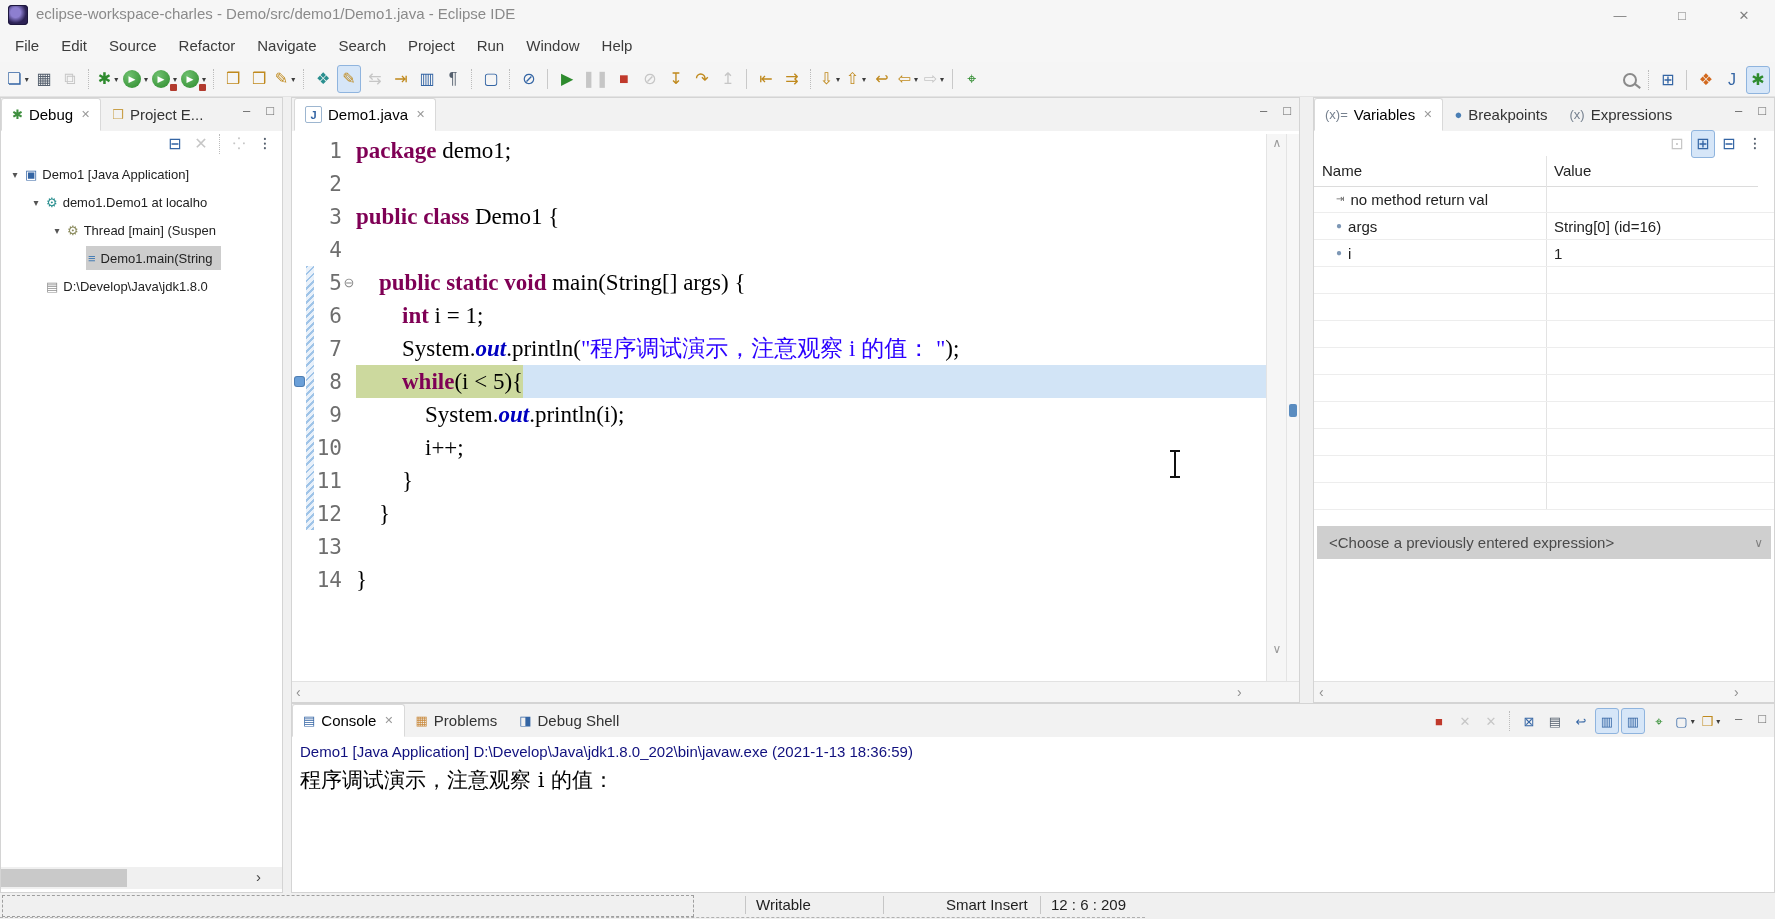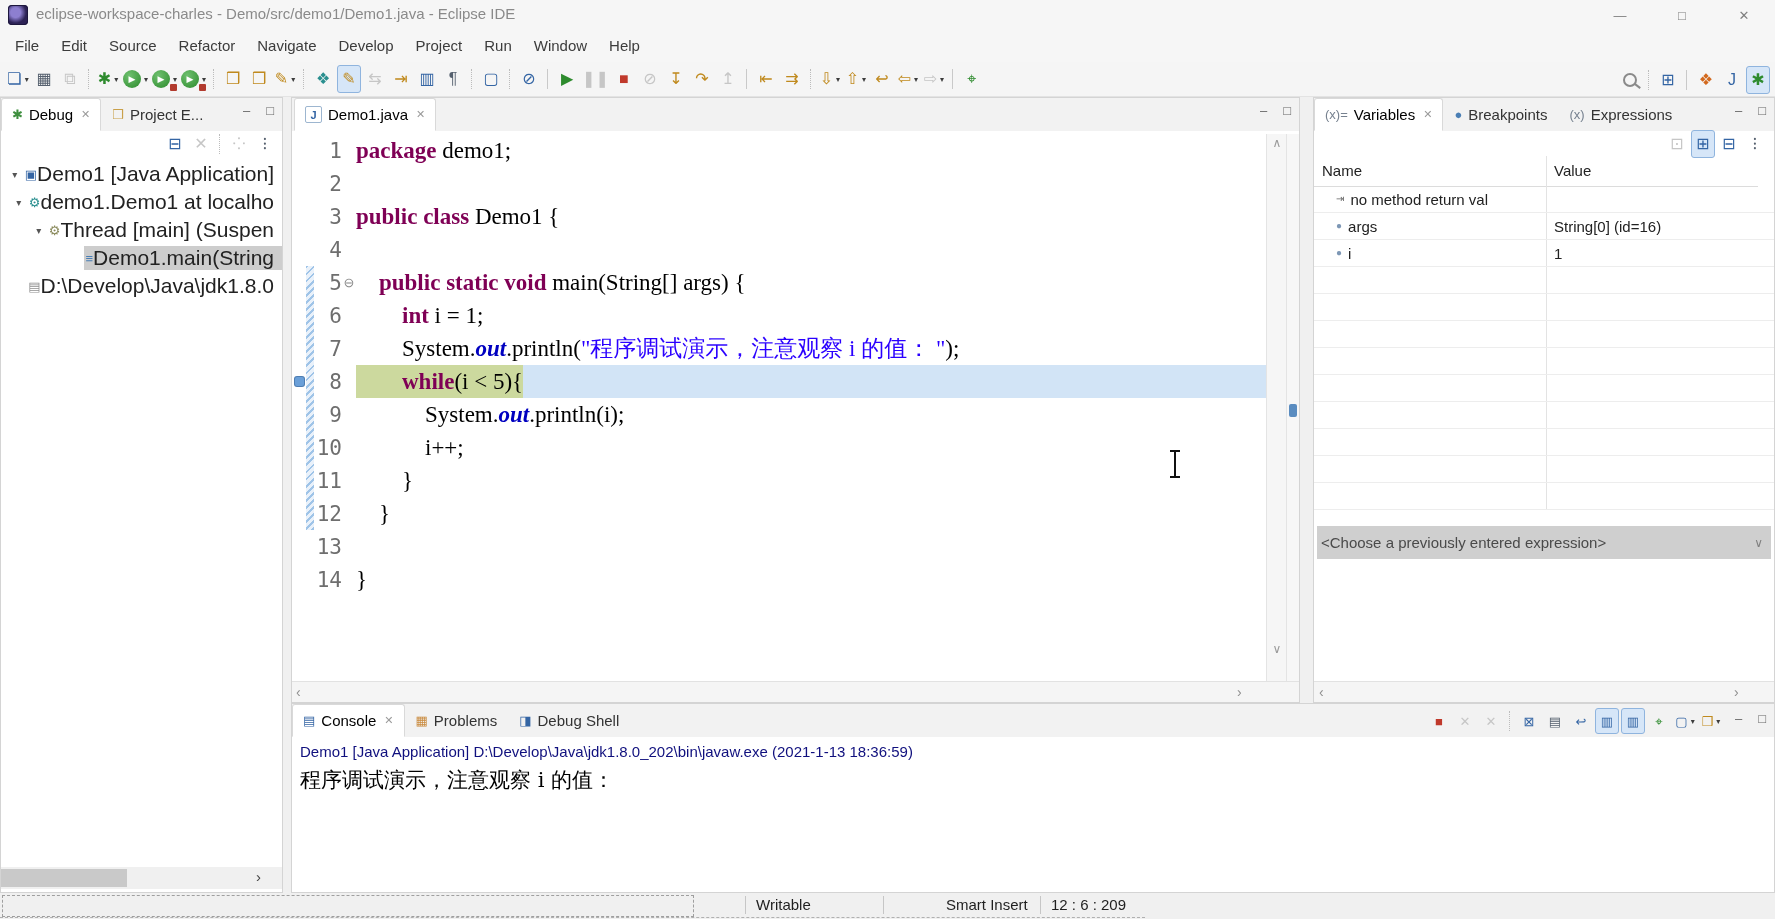--- a/index.html
+++ b/index.html
@@ -48,21 +48,21 @@
   .mm{color:#666;font-size:13px;line-height:1}
   
   #debug-panel{left:0;top:97px;width:283px;height:796px}
   #debug-toolbar{position:absolute;left:0;top:33px;right:0;height:26px;display:flex;justify-content:flex-end;
        align-items:center;padding-right:4px;background:#fff}
   #debug-tree{position:absolute;left:0;top:62px;right:0}
   .trow{display:flex;align-items:center;height:28px;white-space:nowrap;overflow:hidden}
   .texp{width:16px;color:#555;font-size:10px;text-align:center;flex:none}
   .tin{display:flex;align-items:center;height:24px;padding:0 8px 0 2px}
   .trow.sel .tin{background:#cdcdcd}
-  .tlabel{font-size:21px;}
+  .tlabel{font-size:13px;margin-left:5px}
   #debug-hscroll{position:absolute;left:0;bottom:3px;right:0;height:22px;background:#f0f0f0}
   #debug-hthumb{position:absolute;left:0;top:2px;width:126px;height:18px;background:#c9c9c9}
   #debug-hright{position:absolute;left:255px;top:1px;color:#444;font-size:15px}
   
   #editor-panel{left:291px;top:97px;width:1009px;height:606px}
   #editor-tab{margin-left:2px}
   .jfile{width:15px;height:15px;border:1px solid #9db6d0;background:#fff;color:#3465a4;font-size:11px;
        font-weight:bold;display:flex;align-items:center;justify-content:center;border-radius:2px}
   #code{position:absolute;left:0;top:36px;right:32px;bottom:20px;overflow:hidden}
   .crow{display:flex;align-items:center;height:33px;position:relative}
@@ -100,21 +100,21 @@
   #vars-header .hname{position:absolute;left:8px;top:6px}
   #vars-header .hvalue{position:absolute;left:240px;top:6px}
   #vars-coldiv{position:absolute;left:232px;top:58px;width:1px;height:354px;background:#e3e3e3}
   #vars-rows{position:absolute;left:0;top:88px;right:0}
   .vrow{height:26px;border-bottom:1px solid #ededed;display:flex;align-items:center;font-size:15px}
   .vname{width:232px;flex:none;display:flex;align-items:center;padding-left:22px;box-sizing:border-box;
        white-space:nowrap;overflow:hidden}
   .vname .gi{margin-right:6px;font-size:10px}
   .vval{padding-left:8px;white-space:nowrap}
   #expr-bar{position:absolute;left:3px;right:3px;top:428px;height:33px;background:#cfcfcf;display:flex;
-       align-items:center;font-size:15px;color:#4a4a4a;padding-left:4px;box-sizing:border-box}
+       align-items:center;font-size:15px;color:#4a4a4a;padding-left:12px;box-sizing:border-box}
   #expr-chevron{position:absolute;right:8px;color:#808080;font-size:12px}
   
   #console-panel{left:291px;top:703px;width:1484px;height:190px}
   #console-toolbar{position:absolute;right:50px;top:4px;display:flex;align-items:center}
   #console-toolbar .tb-btn{font-size:13px;height:24px}
   #console-process{position:absolute;left:8px;top:39px;font-size:15px;color:#10107e;white-space:nowrap}
   #console-output{position:absolute;left:8px;top:62px;font-size:21px;color:#000;
        font-family:"DejaVu Serif",serif;white-space:nowrap}
   
   #statusbar{position:absolute;left:0;top:893px;width:1775px;height:34px;background:#f0f0f0;font-size:15px}
@@ -137,21 +137,21 @@
       <span class="wbtn">✕</span>
     </div>
 </div>
 
 <div id="menubar">
     <div class="menu-item">File</div>
     <div class="menu-item">Edit</div>
     <div class="menu-item">Source</div>
     <div class="menu-item">Refactor</div>
     <div class="menu-item">Navigate</div>
-    <div class="menu-item">Develop</div>
+    <div class="menu-item">Search</div>
     <div class="menu-item">Project</div>
     <div class="menu-item">Run</div>
     <div class="menu-item">Window</div>
     <div class="menu-item">Help</div>
   </div>
 
 <div id="toolbar">
     <span class="tb-btn">
       <span class="g c-blue">❏</span>
       <span class="tb-dd">▾</span>

